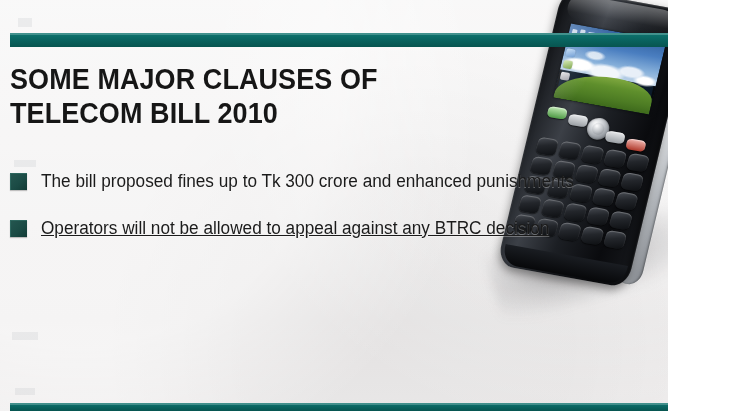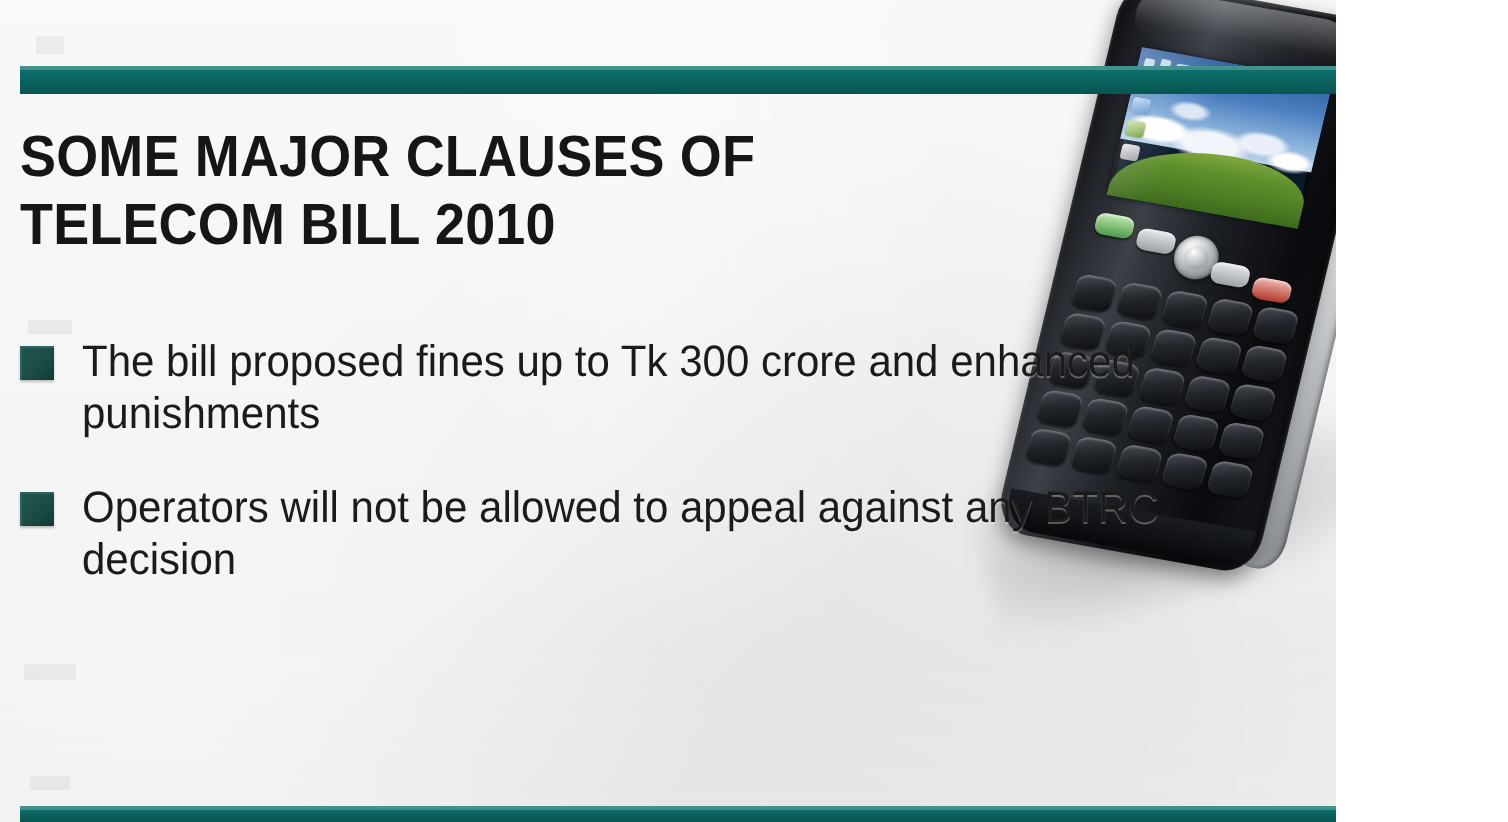--- a/index.html
+++ b/index.html
@@ -69,25 +69,25 @@
     left:10px; top:168px;
     width:640px;
     z-index:5;
     list-style:none;
   }
   .bullet {
     position:relative;
     padding-left:31px;
     margin-bottom:21px;
     color:#1b1b1b;
-    font-size:22px;
+    font-size:18px;
     line-height:26px;
     letter-spacing:0;
   }
-  .bullet:last-child { margin-bottom:0; }
+  .bullet:last-child { margin-bottom:0;text-decoration:underline; }
   .bullet-text {
     display:block;
     transform:scaleX(.955);
     transform-origin:left top;
     text-shadow:0 1px 0 rgba(255,255,255,.3);
   }
   .bullet-marker {
     position:absolute;
     left:0; top:5px;
     width:17px; height:17px;

